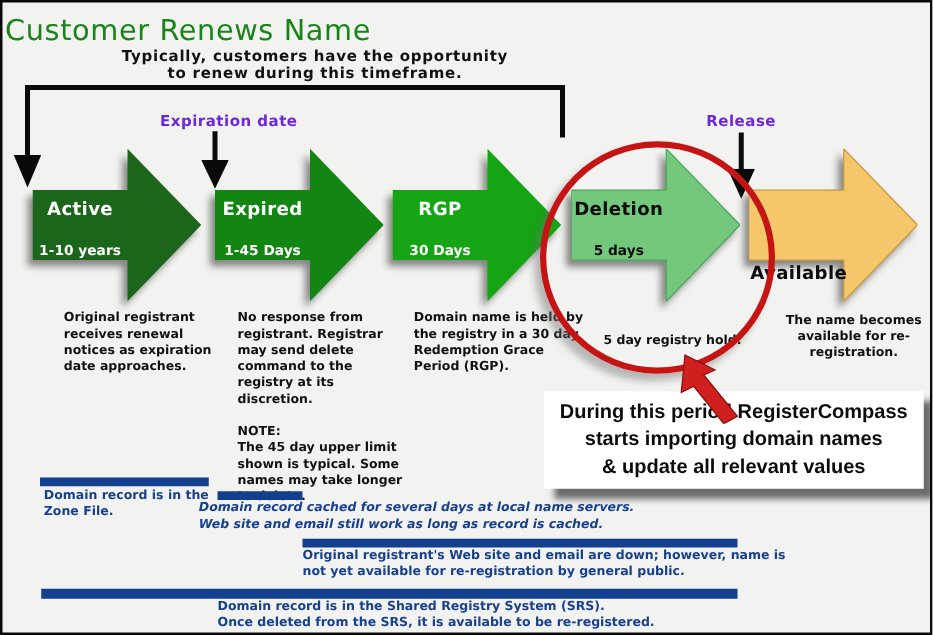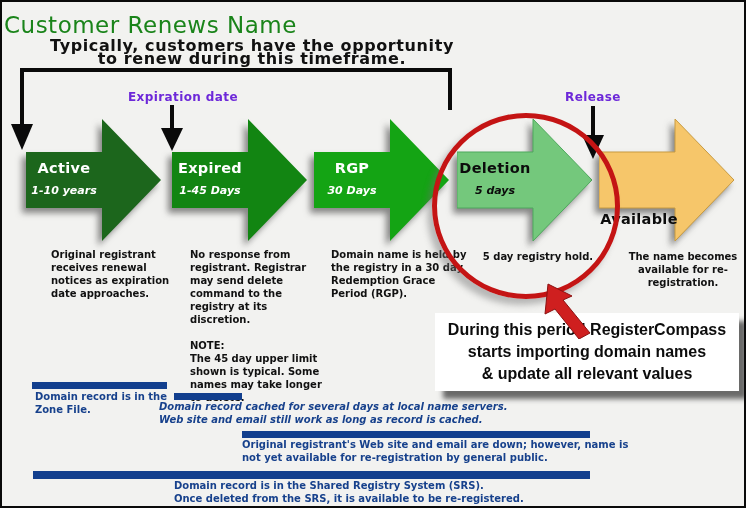--- a/index.html
+++ b/index.html
@@ -5,39 +5,39 @@
   html,body{margin:0;padding:0;background:#ddd;}
   .canvas{
     position:relative;width:746px;height:508px;
     background:#f2f2f0;border:2px solid #0a0a0a;box-sizing:border-box;
     font-family:"DejaVu Sans",sans-serif;overflow:hidden;
   }
   
   .title{position:absolute;left:2px;top:10px;width:500px;
     font-size:23px;font-weight:normal;color:#1a841a;letter-spacing:.5px;}
   .subtitle{position:absolute;left:0;top:37px;width:500px;text-align:center;
-    font-size:16px;font-weight:bold;color:#111;line-height:13px;letter-spacing:.6px;}
+    font-size:12px;font-weight:bold;color:#111;line-height:13px;letter-spacing:.6px;}
   
   .bk{position:absolute;background:#0a0a0a;}
   .bk-h{left:18px;top:66px;width:432px;height:4px;}
   .bk-vl{left:18px;top:66px;width:4px;height:58px;}
   .bk-vr{left:446px;top:66px;width:4px;height:42px;}
   .marker-label{position:absolute;font-size:12px;font-weight:bold;color:#6d28d9;letter-spacing:.4px;}
   .exp-label{left:126px;top:88px;}
   .rel-label{left:563px;top:88px;}
   .shaft{position:absolute;background:#0a0a0a;width:4px;}
   .exp-shaft{left:168px;top:103px;height:24px;}
   .rel-shaft{left:589px;top:104px;height:30px;}
   .head-svg{position:absolute;}
   
   .stage-svg{position:absolute;top:117px;width:135px;height:122px;
     filter:drop-shadow(-4px 5px 3px rgba(45,45,45,.55));}
   .stage-text{position:absolute;width:80px;text-align:center;z-index:3;}
   .stage-label{font-size:14.5px;font-weight:bold;letter-spacing:.3px;}
-  .stage-sub{font-size:11px;font-weight:bold;font-style:italic;margin-top:8px;}
+  .stage-sub{font-size:11px;font-weight:bold;margin-top:18px;}
   .light-text{color:#fff;}
   .dark-text{color:#0c0c0c;}
   
   .desc{position:absolute;font-size:10px;font-weight:bold;color:#111;line-height:13px;margin-left:16px;}
   .desc-note{margin-top:13px;}
   .center{text-align:center;}
   
   .circle{position:absolute;left:430px;top:111px;width:178px;height:176px;
     border:5px solid #c41414;border-radius:50%;z-index:4;
     box-shadow:-5px 6px 6px rgba(110,110,110,.45);}
@@ -127,21 +127,21 @@
     <div class="stage-label">Available</div>
   </div>
 
   <div class="desc" style="left:33px;top:246px;width:125px;">Original registrant receives renewal notices as expiration date approaches.</div>
   <div class="desc" style="left:172px;top:246px;width:132px;">
     <div>No response from registrant. Registrar may send delete command to the registry at its discretion.</div>
     <div class="desc-note">NOTE:</div>
     <div>The 45 day upper limit shown is typical. Some names may take longer to delete.</div>
   </div>
   <div class="desc" style="left:313px;top:246px;width:136px;">Domain name is held by the registry in a 30 day Redemption Grace Period (RGP).</div>
-  <div class="desc center" style="left:455px;top:248px;width:130px;">5 day registry hold.</div>
+  <div class="desc center" style="left:455px;top:264px;width:130px;">5 day registry hold.</div>
   <div class="desc center" style="left:600px;top:248px;width:130px;">The name becomes available for re-registration.</div>
 
   <div class="circle"></div>
 
   <svg class="callout-arrow" width="62" height="56">
     <polygon points="14,1 38,13 29,17 56,50 45,56 21,26 11,31" stroke="#8c1010" stroke-width="1" fill="#cf1f1f"></polygon>
   </svg>
   <div class="callout">
     <div>During this period RegisterCompass</div>
     <div>starts importing domain names</div>

